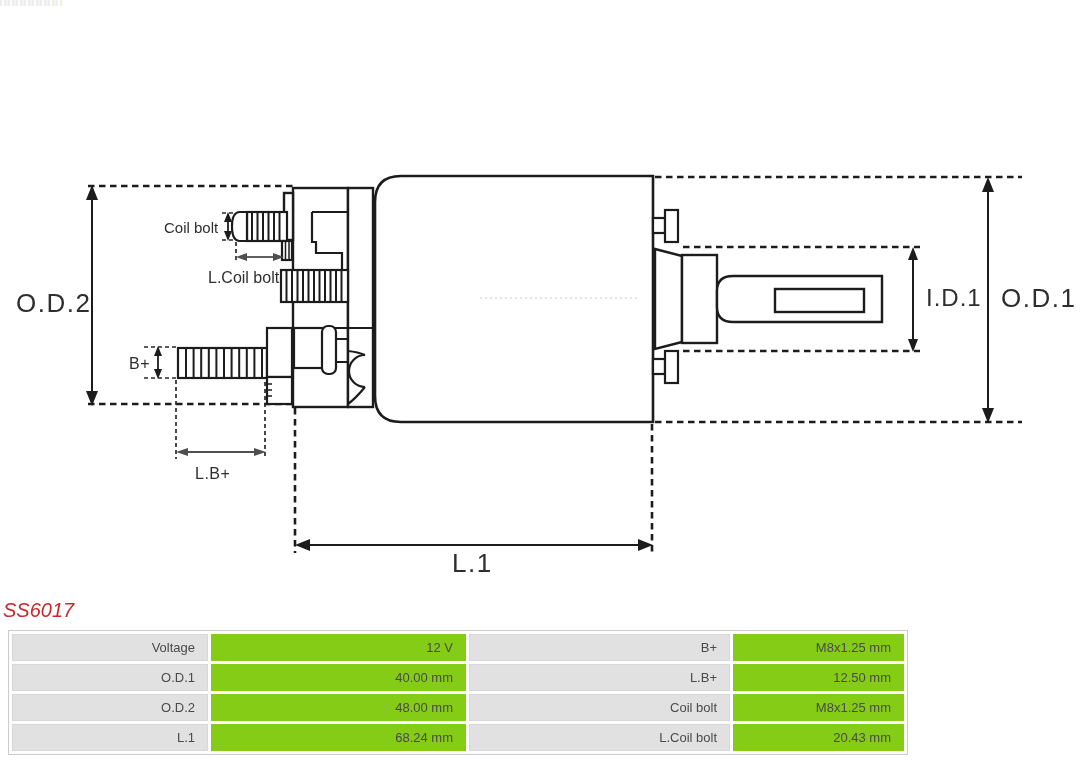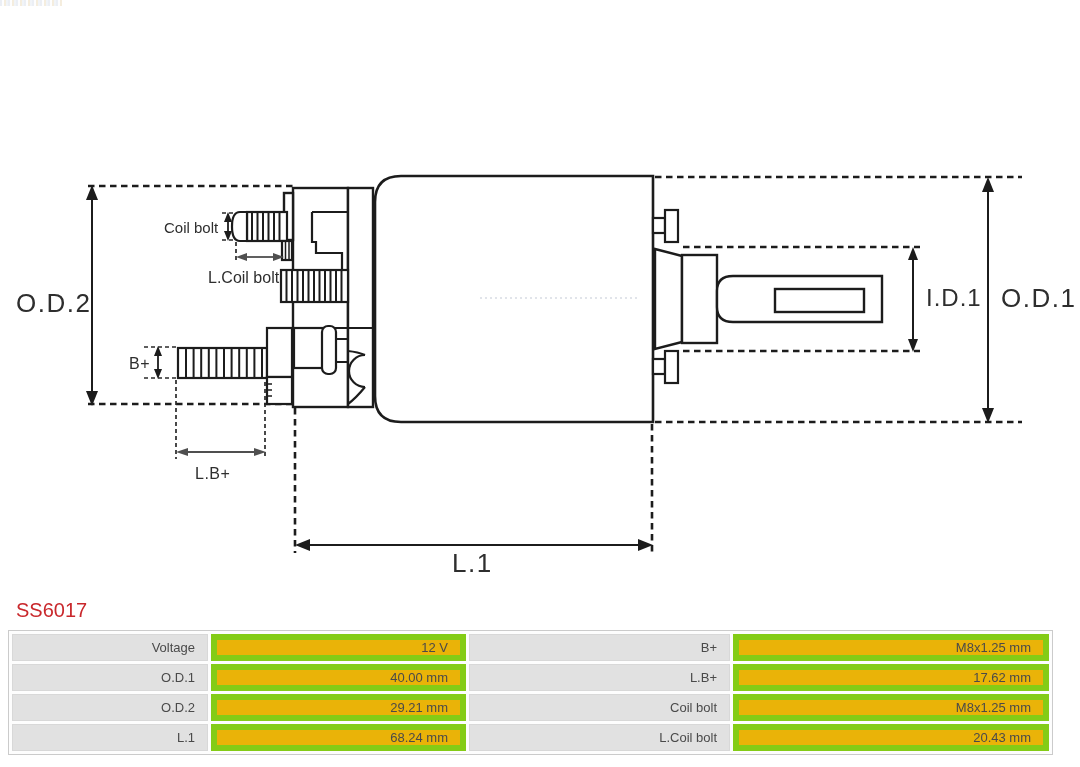--- a/index.html
+++ b/index.html
@@ -19,49 +19,50 @@
     position:absolute;left:0;top:0;width:1080px;height:592px;
   }
   .diagram text{
     fill:#2e2e2e;
     font-family:"Liberation Sans", sans-serif;
   }
   .dim-big{font-size:26px;letter-spacing:1.5px;}
   .dim-mid{font-size:24px;letter-spacing:1px;}
   .dim-small{font-size:16px;letter-spacing:.5px;}
   .product-code{
-    position:absolute;left:16px;top:598px;
+    position:absolute;left:3px;top:598px;
     font-size:20px;line-height:24px;
     color:#c9282c;
+    font-style:italic;
   }
   .spec-table{
     position:absolute;left:8px;top:630px;
-    width:1045px;
+    width:900px;
     border-collapse:separate;border-spacing:3px;
     border:1px solid #cbcbcb;
     background:#fdfdfd;
     table-layout:fixed;
   }
   .spec-table td{
     height:27px;
     font-size:13px;
     color:#4a4a4a;
     text-align:right;
     padding:0 12px 0 0;
     vertical-align:middle;
     box-sizing:border-box;
     overflow:hidden;white-space:nowrap;
   }
   .spec-table td.label{
     background:#e1e1e1;
     border:1px solid #d8d8d8;
   }
   .spec-table td.value{
-    background:#eab308;
-    border:6px solid #84cc16;
+    background:#84cc16;
+    border:1px solid #84cc16;
   }
 </style>
 </head>
 <body>
 
 <div class="artifact"></div>
 
 <svg class="diagram" viewBox="0 0 1080 592" xmlns="http://www.w3.org/2000/svg">
 
   <g stroke="#1c1c1c" stroke-width="2.6" fill="none" stroke-dasharray="6.5 4.5">
@@ -215,25 +216,25 @@
     <tr>
       <td class="label">Voltage</td>
       <td class="value">12 V</td>
       <td class="label">B+</td>
       <td class="value">M8x1.25 mm</td>
     </tr>
     <tr>
       <td class="label">O.D.1</td>
       <td class="value">40.00 mm</td>
       <td class="label">L.B+</td>
-      <td class="value">17.62 mm</td>
+      <td class="value">12.50 mm</td>
     </tr>
     <tr>
       <td class="label">O.D.2</td>
-      <td class="value">29.21 mm</td>
+      <td class="value">48.00 mm</td>
       <td class="label">Coil bolt</td>
       <td class="value">M8x1.25 mm</td>
     </tr>
     <tr>
       <td class="label">L.1</td>
       <td class="value">68.24 mm</td>
       <td class="label">L.Coil bolt</td>
       <td class="value">20.43 mm</td>
     </tr>
   </tbody>

